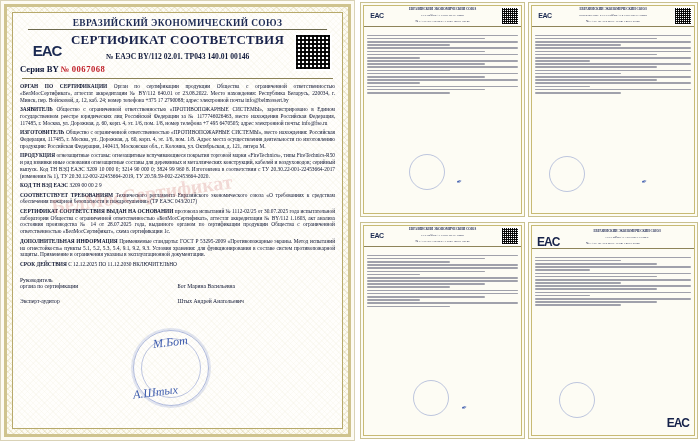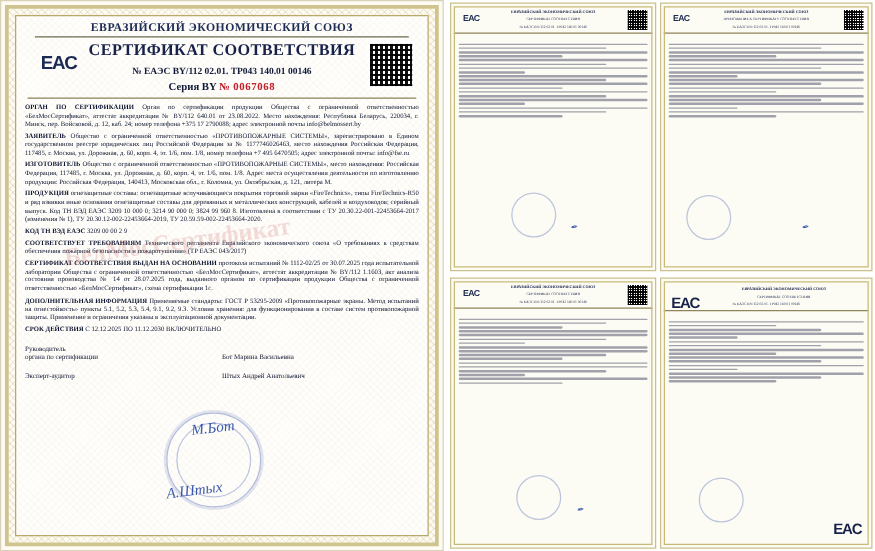--- a/index.html
+++ b/index.html
@@ -51,21 +51,21 @@
   .qr{
     position:absolute;right:10px;top:20px;width:34px;height:34px;
     background:
       repeating-linear-gradient(90deg,#111 0 2px,#fff 2px 4px),
       repeating-linear-gradient(0deg,#111 0 2px,#fff 2px 4px);
     background-blend-mode:multiply;
     border:2px solid #fff;
   }
   .num-line{text-align:center;font-size:7.6px;margin-top:4px;color:#10193a;font-weight:bold;}
   .series{
-    text-align:center;font-size:8.6px;margin-top:3px;color:#10193a;font-weight:bold;
+    text-align:left;font-size:8.6px;margin-top:3px;color:#10193a;font-weight:bold;
   }
   .series .red{color:#c0202a;letter-spacing:.5px;}
   .hr{height:1px;background:#8b8257;margin:4px 2px 4px 2px;}
 
   .blk{font-size:5.35px;line-height:1.28;color:#0d1430;text-align:justify;margin-bottom:2.6px;}
   .lbl{font-weight:bold;}
   .sig-area{margin-top:4px;font-size:5.6px;color:#0d1430;}
   .sig-row{display:flex;justify-content:space-between;align-items:flex-end;margin-top:9px;}
   .sig-left{width:46%;}
   .sig-right{width:50%;text-align:left;}

